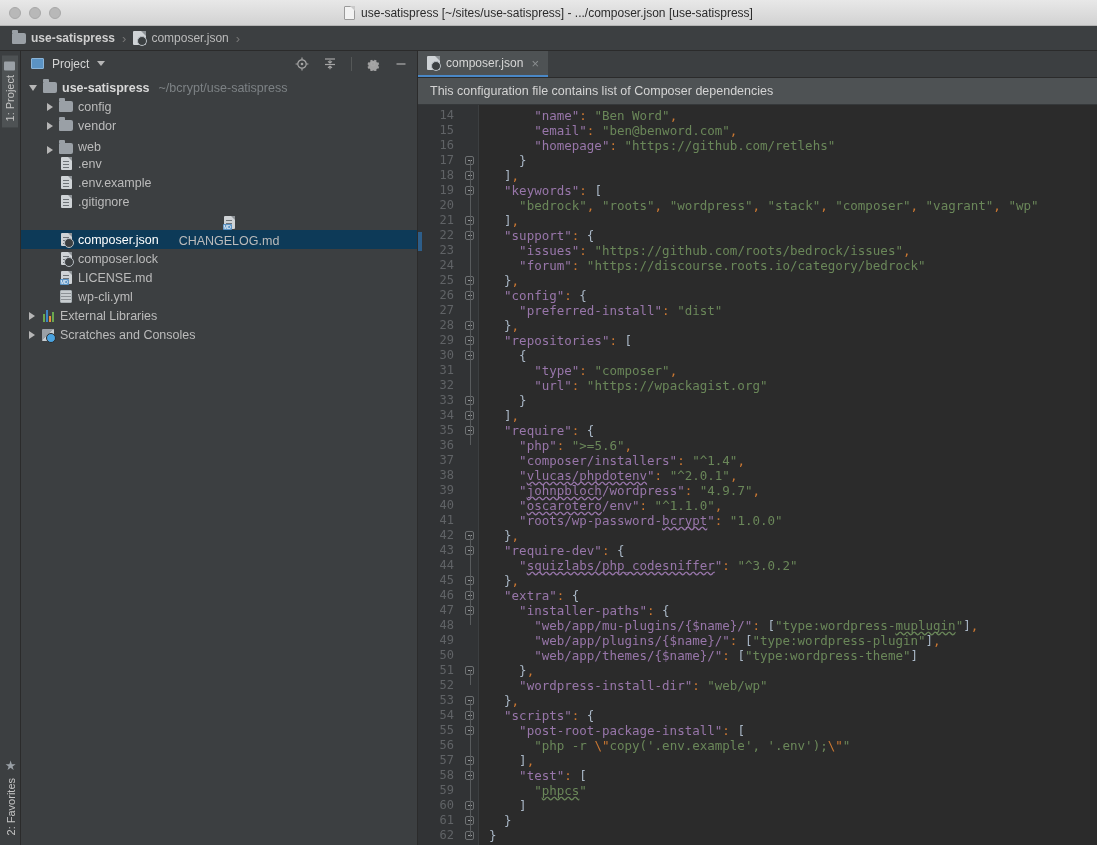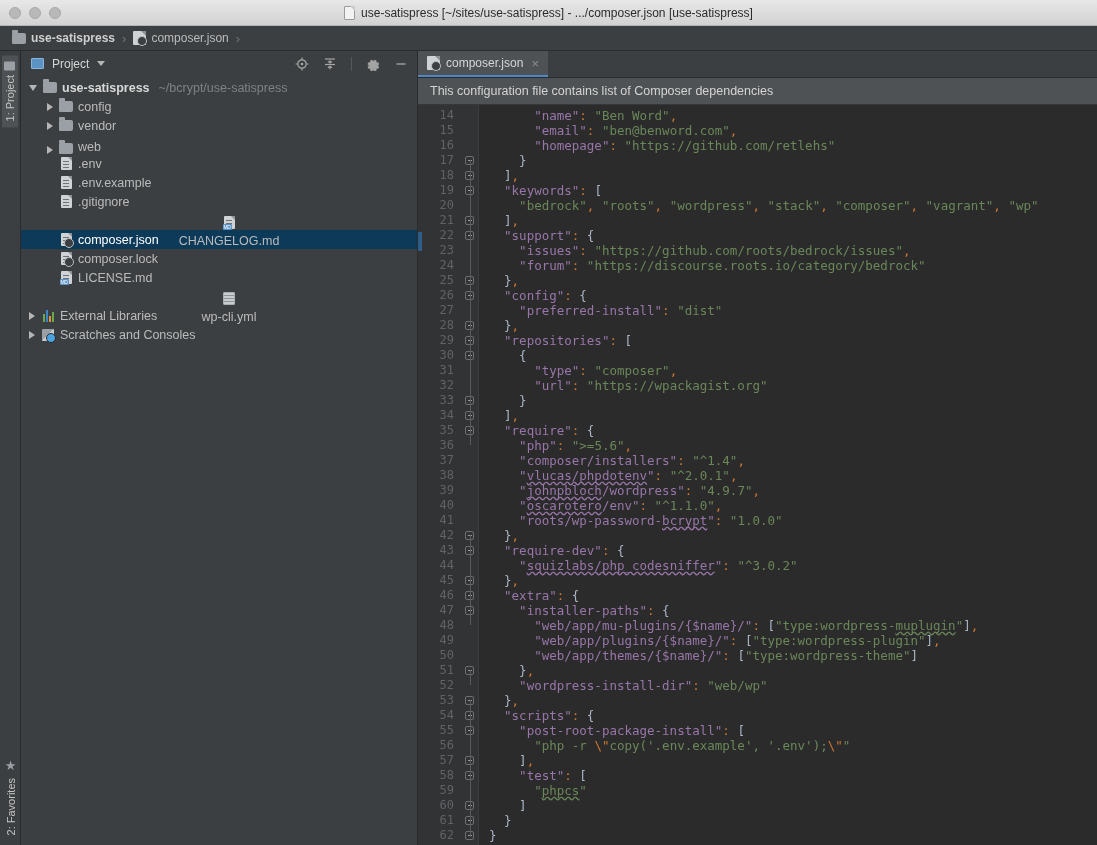--- a/index.html
+++ b/index.html
@@ -393,21 +393,21 @@
         <div class="node" style="padding-left: 26px;">
           <span class="arrow none"></span>
           <span class="f-ico">
             <span class="i-doc i-md">
               <span class="lines"></span>
               <span class="tag">MD</span>
             </span>
           </span>
           <span class="node-label">LICENSE.md</span>
         </div>
-        <div class="node" style="padding-left: 26px; flex-direction: column;">
+        <div class="node" style="padding-left: 26px;">
           <span class="arrow none"></span>
           <span class="f-ico">
             <span class="i-yml"></span>
           </span>
           <span class="node-label">wp-cli.yml</span>
         </div>
         <div class="node" style="padding-left: 8px;">
           <span class="arrow "></span>
           <span class="f-ico">
             <span class="i-lib">

